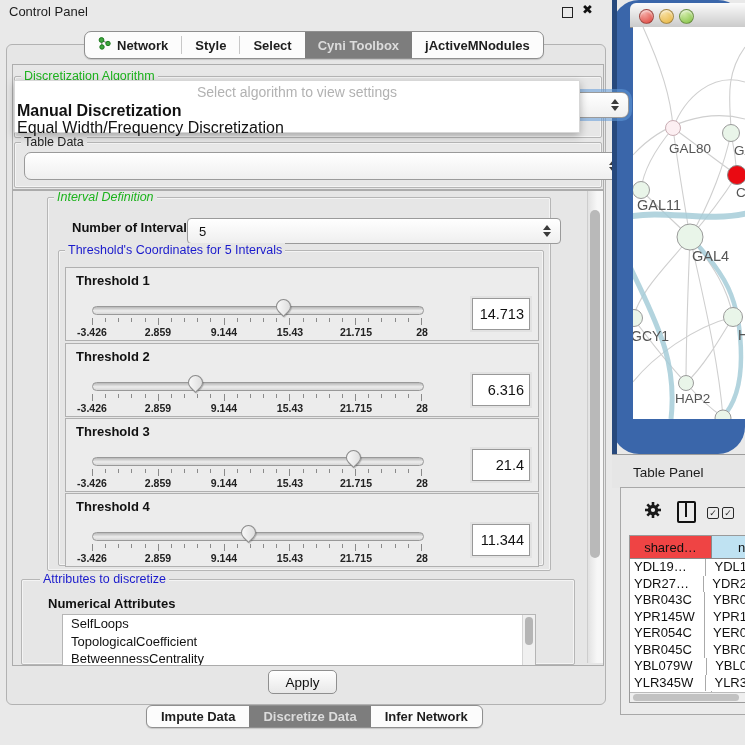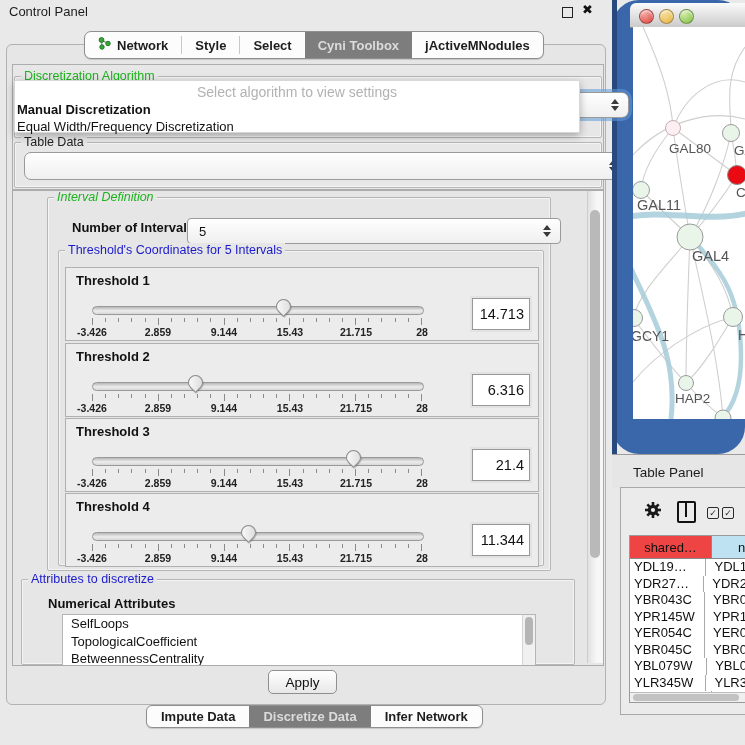--- a/index.html
+++ b/index.html
@@ -42,21 +42,21 @@
   .spinner:before{top:0;border-bottom:5px solid #3a3a3a;}
   .spinner:after{bottom:0;border-top:5px solid #3a3a3a;}
 
   #algo-combo{left:24px;top:92px;width:566px;height:24px;z-index:1;
     box-shadow:0 0 0 3px rgba(97,155,219,.55);}
 
   
   #algo-popup{left:14px;top:80px;width:564px;height:51px;background:#ffffff;z-index:40;
     border:1px solid #d7d7d7;border-radius:1px;box-shadow:0 3px 8px rgba(0,0,0,.28);}
   #algo-popup .prompt{height:17px;padding-top:3px;text-align:center;font-size:14px;color:#b2b2b2;}
-  #algo-popup .opt{height:16px;padding:1px 0 0 2px;font-size:13px;color:#111;}
+  #algo-popup .opt{height:16px;padding:1px 0 0 2px;font-size:16px;color:#111;}
   #algo-popup .opt.bold{font-weight:700;}
 
   #tabledata-group{left:14px;top:142px;width:586px;height:44px;}
   #tabledata-combo{left:24px;top:152px;width:564px;height:26px;}
 
   
   #scrollpane{left:12px;top:190px;width:590px;height:474px;border:1px solid #ababab;background:#e6e6e6;overflow:hidden;}
   #vscroll{position:absolute;right:0;top:0;width:15px;height:472px;background:linear-gradient(90deg,#e2e2e2,#f7f7f7 60%);border-left:1px solid #cdcdcd;}
   #vscroll .thumb{position:absolute;left:2px;top:19px;width:10px;height:348px;background:#b9b9b9;border-radius:6px;}
 
@@ -375,21 +375,21 @@
               <span style="left: 60%;">15.43</span>
               <span style="left: 80%;">21.715</span>
               <span style="left: 100%;">28</span>
             </div>
           <input class="tval" value="11.344" style="">
         </div>
       </div>
     </div>
 
     <div class="group" id="attrs-group">
-      <span class="legend lg-blue" style="color: rgb(26, 26, 204);">Attributes to discretize</span>
+      <span class="legend lg-blue" style="color: rgb(26, 26, 204); margin-left: 12px;">Attributes to discretize</span>
       <div class="abs" id="numattr-title">Numerical Attributes</div>
       <div class="abs" id="attr-list">
         <div class="item">SelfLoops</div>
         <div class="item">TopologicalCoefficient</div>
         <div class="item">BetweennessCentrality</div>
         <div id="attr-scroll">
             <div class="thumb"></div>
           </div>
       </div>
     </div>

